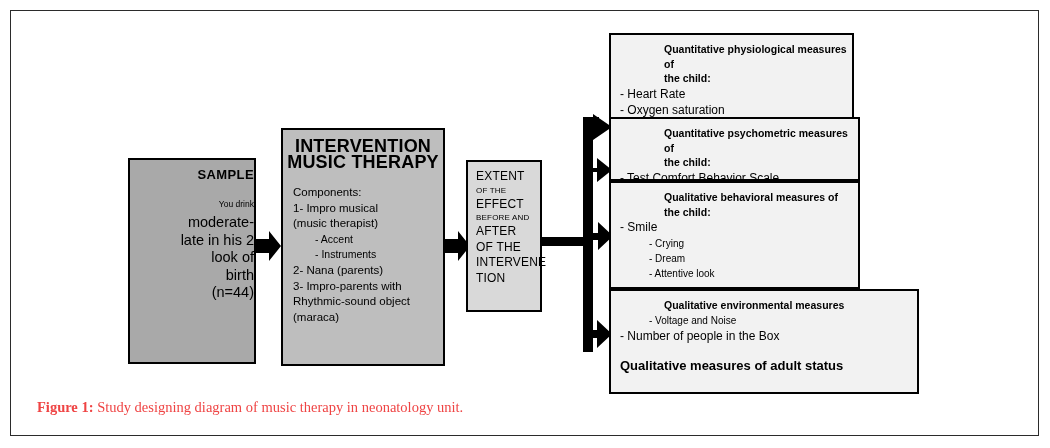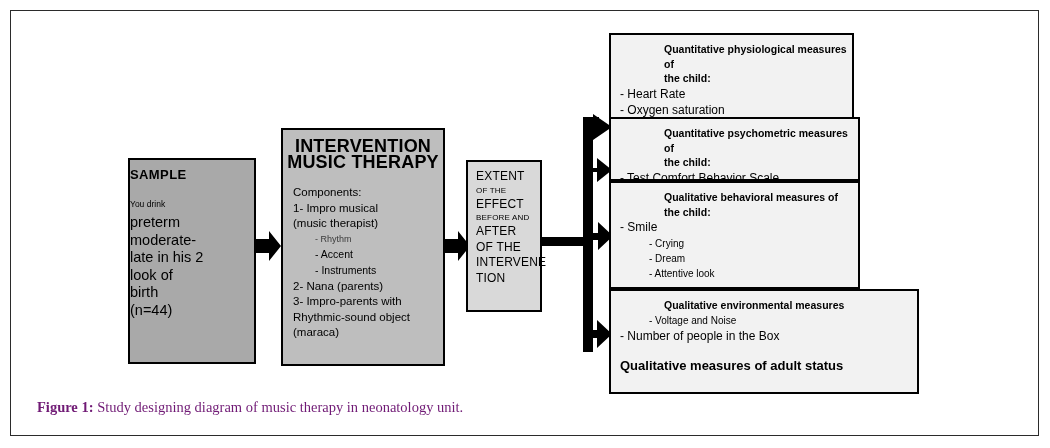--- a/index.html
+++ b/index.html
@@ -25,22 +25,23 @@
     position:absolute;
     box-sizing:border-box;
     border:2px solid #000000;
     color:#000000;
   }
   
   #sample-box{
     left:128px; top:158px;
     width:128px; height:206px;
     background:#a9a9a9;
-    text-align:left;
+    text-align:right;
     padding-top:7px;
+    padding-left:23px;
   }
   #sample-box .title{
     font-size:13px; font-weight:bold;
     letter-spacing:.4px;
     margin-bottom:17px;
   }
   #sample-box .tiny{
     font-size:8.5px;
     margin-bottom:5px;
   }
@@ -106,36 +107,35 @@
   #rbox4{ left:609px; top:289px; width:310px; height:105px; }
   
   .arrow-svg{ position:absolute; overflow:visible; }
   
   #caption{
     position:absolute;
     left:37px; top:399px;
     width:900px;
     font-family:"Liberation Serif", serif;
     font-size:14.5px;
-    color:#701a75;
+    color:#ef4444;
   }
   #caption b{ font-weight:bold; }
 </style>
 </head>
 <body>
 
 <div id="page">
 
   <div class="frame"></div>
 
   <div class="box" id="sample-box">
     <div class="title">SAMPLE</div>
     <div class="tiny">You drink</div>
     <div class="lines">
-      <div>preterm</div>
       <div>moderate-</div>
       <div>late in his 2</div>
       <div>look of</div>
       <div>birth</div>
       <div>(n=44)</div>
     </div>
   </div>
 
   <svg class="arrow-svg" style="left:256px; top:228px;" width="26" height="36" viewBox="0 0 26 36">
     <path d="M0,11 L13,11 L13,3 L25,18 L13,33 L13,25 L0,25 Z" fill="#000000"></path>
@@ -143,21 +143,20 @@
 
   <div class="box" id="intervention-box">
     <div class="title">
       <div>INTERVENTION</div>
       <div>MUSIC THERAPY</div>
     </div>
     <div class="body">
       <div>Components:</div>
       <div>1- Impro musical</div>
       <div>(music therapist)</div>
-      <div class="sub s1">- Rhythm</div>
       <div class="sub">- Accent</div>
       <div class="sub">- Instruments</div>
       <div>2- Nana (parents)</div>
       <div>3- Impro-parents with</div>
       <div>Rhythmic-sound object</div>
       <div>(maraca)</div>
     </div>
   </div>
 
   <svg class="arrow-svg" style="left:445px; top:228px;" width="26" height="36" viewBox="0 0 26 36">

